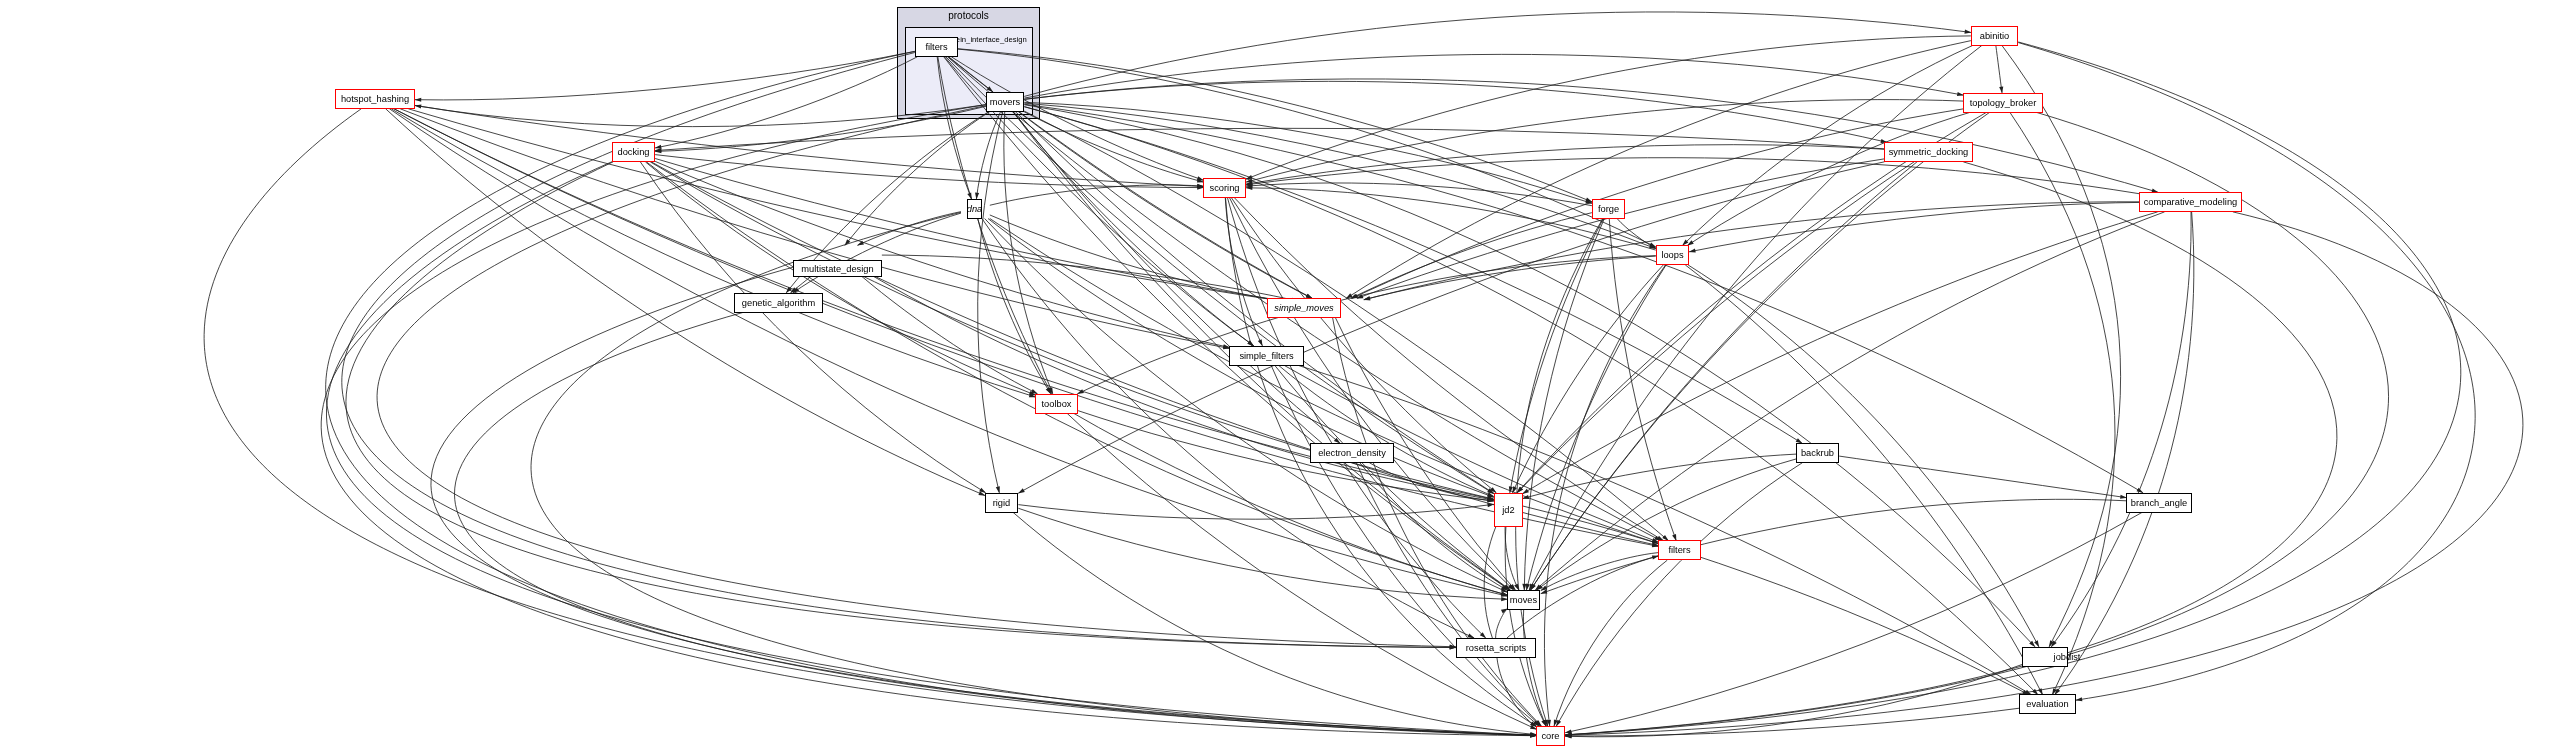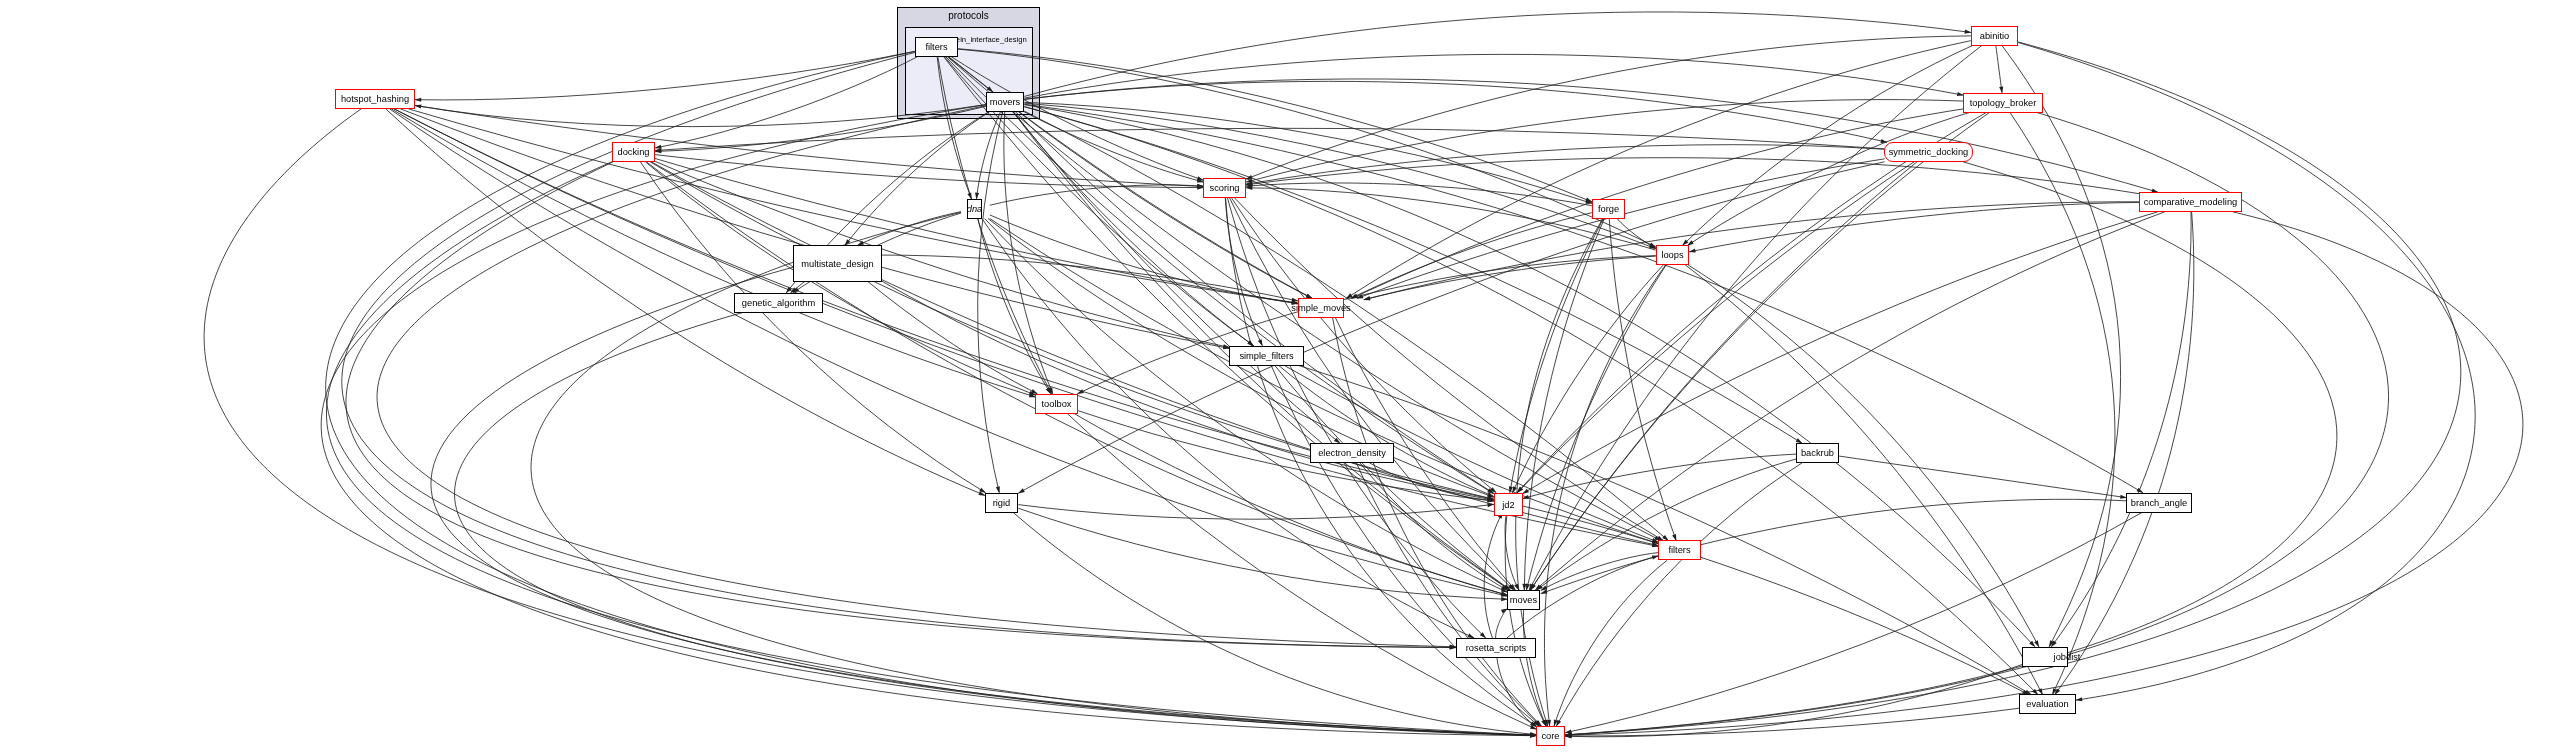--- a/index.html
+++ b/index.html
@@ -197,36 +197,36 @@
       <path d="M3925.5,1289.1 C3657.9,1386.5 3338.9,1437.9 3038.0,1428.8" class="edge" marker-end="url(#arrow)"></path>
       <path d="M3919.0,1374.3 C3654.1,1409.3 3332.7,1429.6 3038.0,1428.1" class="edge" marker-end="url(#arrow)"></path>
     </svg>
   <div id="nodes">
       <div class="node" style="left: 915px; top: 37px; width: 43px; height: 19.6px;">filters</div>
       <div class="node" style="left: 986px; top: 92px; width: 38px; height: 19.6px;">movers</div>
       <div class="node red" style="left: 335px; top: 89px; width: 80px; height: 19.6px;">hotspot_hashing</div>
       <div class="node red" style="left: 612px; top: 142px; width: 43px; height: 19.6px;">docking</div>
       <div class="node red" style="left: 1971px; top: 26px; width: 47px; height: 19.6px;">abinitio</div>
       <div class="node red" style="left: 1963px; top: 93px; width: 80px; height: 19.6px;">topology_broker</div>
-      <div class="node red" style="left: 1884px; top: 142px; width: 89px; height: 19.6px; border-radius: 9px;">symmetric_docking</div>
+      <div class="node red" style="left: 1884px; top: 142px; width: 89px; height: 19.6px;">symmetric_docking</div>
       <div class="node red" style="left: 2139px; top: 192px; width: 103px; height: 19.6px;">comparative_modeling</div>
       <div class="node red" style="left: 1592px; top: 199px; width: 33px; height: 19.6px;">forge</div>
       <div class="node red" style="left: 1656px; top: 245px; width: 33px; height: 19.6px; text-align: right;">loops</div>
       <div class="node red" style="left: 1203px; top: 178px; width: 43px; height: 19.6px;">scoring</div>
       <div class="node" style="left: 967px; top: 199px; width: 15px; height: 19.6px; font-style: italic;">dna</div>
-      <div class="node" style="left: 793px; top: 245px; width: 89px; height: 37px;">multistate_design</div>
+      <div class="node" style="left: 793px; top: 260px; width: 89px; height: 17px;">multistate_design</div>
       <div class="node" style="left: 734px; top: 293px; width: 89px; height: 19.6px;">genetic_algorithm</div>
-      <div class="node red" style="left: 1298px; top: 298px; width: 46px; height: 19.6px;">simple_moves</div>
+      <div class="node red" style="left: 1267px; top: 298px; width: 74px; height: 19.6px; font-style: italic;">simple_moves</div>
       <div class="node" style="left: 1229px; top: 346px; width: 75px; height: 19.6px;">simple_filters</div>
       <div class="node red" style="left: 1035px; top: 394px; width: 43px; height: 19.6px;">toolbox</div>
       <div class="node" style="left: 1310px; top: 443px; width: 84px; height: 19.6px;">electron_density</div>
       <div class="node" style="left: 1796px; top: 443px; width: 43px; height: 19.6px;">backrub</div>
       <div class="node" style="left: 2126px; top: 493px; width: 66px; height: 19.6px;">branch_angle</div>
       <div class="node" style="left: 985px; top: 493px; width: 33px; height: 19.6px;">rigid</div>
-      <div class="node red" style="left: 1494px; top: 493px; width: 29px; height: 23px;">jd2</div>
+      <div class="node red" style="left: 1494px; top: 493px; width: 29px; height: 34px;">jd2</div>
       <div class="node red" style="left: 1658px; top: 540px; width: 43px; height: 19.6px;">filters</div>
       <div class="node" style="left: 1507px; top: 590px; width: 33px; height: 19.6px;">moves</div>
       <div class="node" style="left: 1456px; top: 638px; width: 80px; height: 19.6px;">rosetta_scripts</div>
       <div class="node" style="left: 2022px; top: 647px; width: 43px; height: 19.6px; padding-left: 44px;">jobdist</div>
       <div class="node" style="left: 2019px; top: 694px; width: 57px; height: 19.6px;">evaluation</div>
       <div class="node red" style="left: 1536px; top: 726px; width: 29px; height: 19.6px;">core</div>
     </div>
 </div>
 
 

